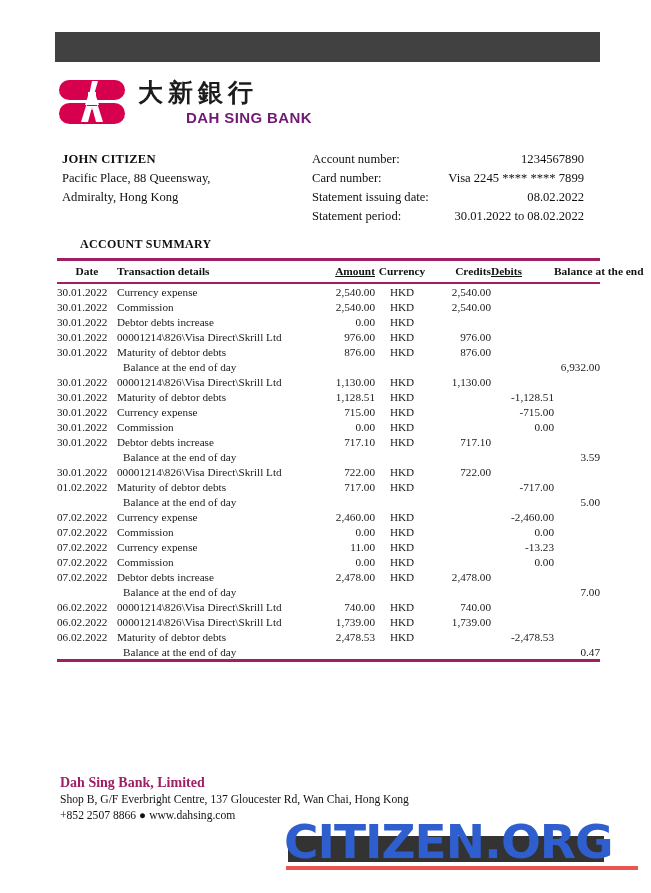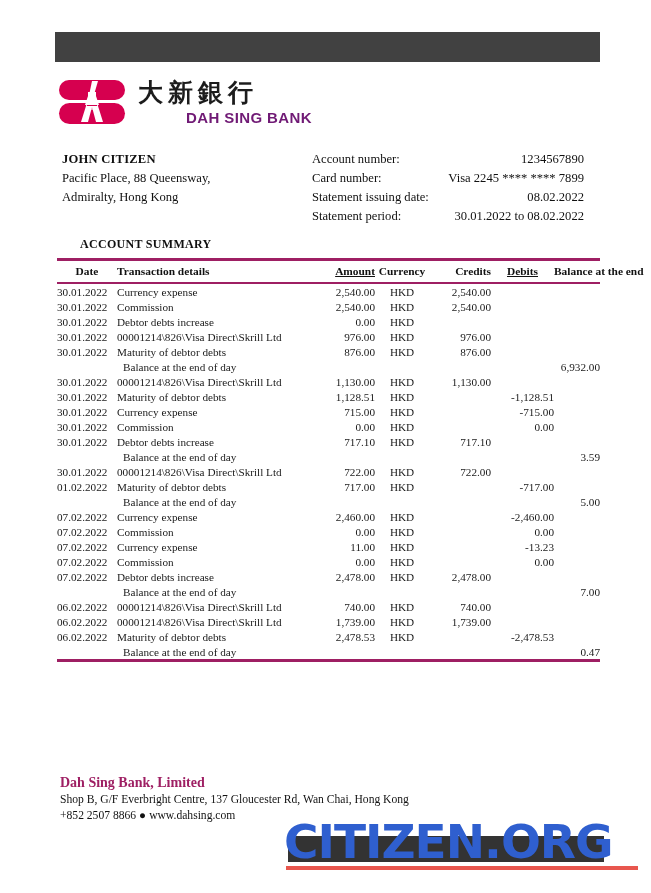--- a/index.html
+++ b/index.html
@@ -139,21 +139,21 @@
   col.c-curr    { width: 54px; }
   col.c-credits { width: 62px; }
   col.c-debits  { width: 63px; }
   col.c-balance { width: 46px; }
 
   .th-date    { text-align: center; }
   .th-details { text-align: left;  padding-left: 6px; }
   .th-amount  { text-align: right; text-decoration: underline; }
   .th-curr    { text-align: center; }
   .th-credits { text-align: right; padding-right: 4px; }
-  .th-debits  { text-align: center; padding-right: 2px; text-decoration: underline;}
+  .th-debits  { text-align: left; padding-right: 2px; text-decoration: underline;}
   .th-balance { text-align: right; }
 
   td.date    { text-align: left; padding-left: 2px; }
   td.details { text-align: left; padding-left: 6px; }
   td.amount  { text-align: right; }
   td.curr    { text-align: center; }
   td.credits { text-align: right; padding-right: 4px; }
   td.debits  { text-align: right; padding-right: 2px;}
   td.balance { text-align: right; }
 

